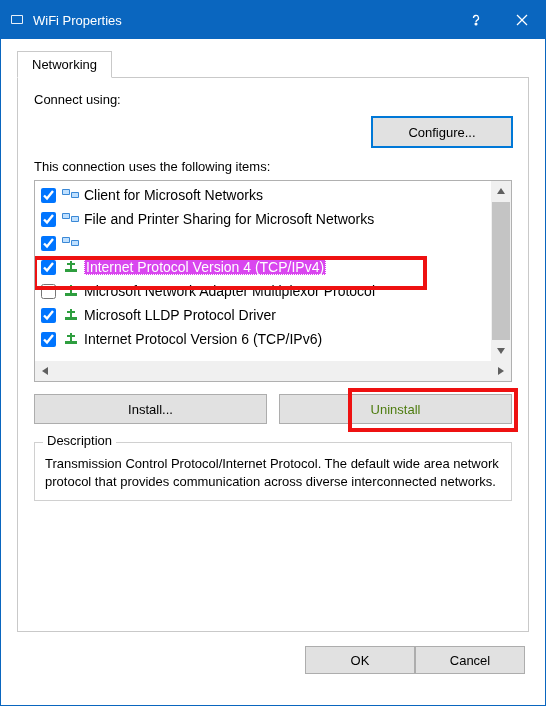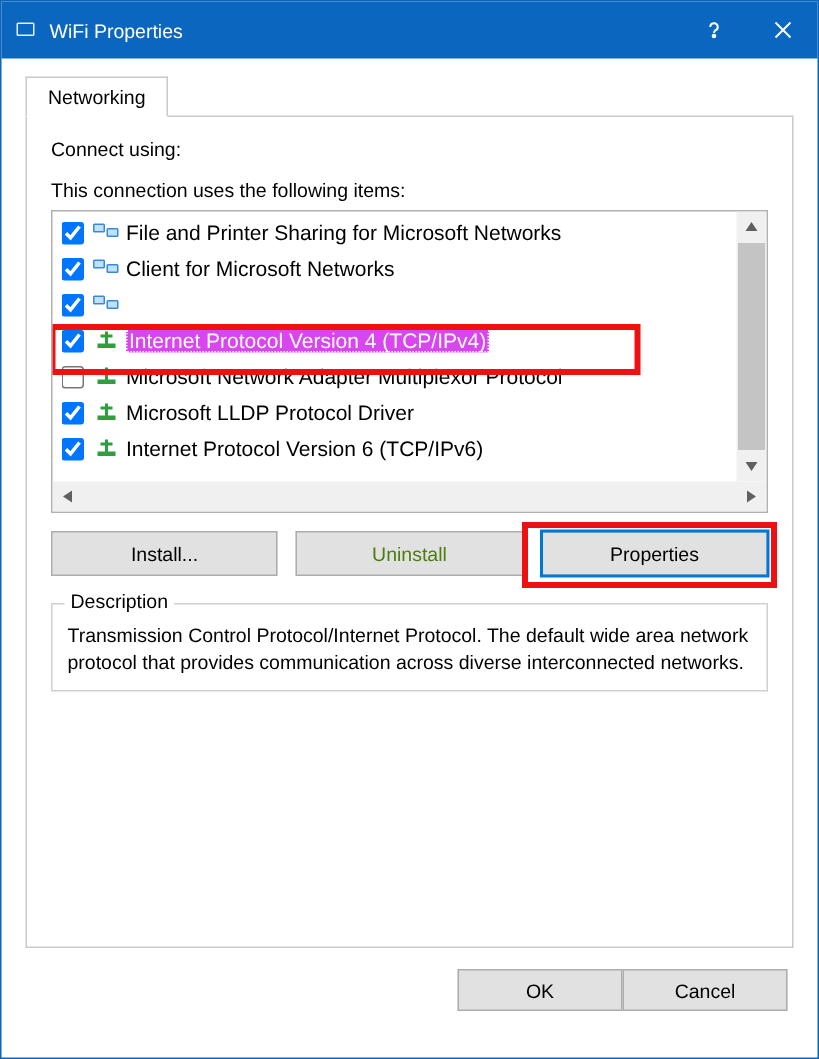--- a/index.html
+++ b/index.html
@@ -260,49 +260,52 @@
 
     <div class="tab-row">
       <div class="tab">Networking</div>
     </div>
 
     <div class="tab-panel">
 
       <div class="label">Connect using:</div>
 
 
+      <div class="row-right">
+        <button class="btn btn-focus">Configure...</button>
+      </div>
 
       <div class="label" style="margin-top:12px">This connection uses the following items:</div>
 
       <div class="items-frame relpos">
         <div class="items-scroll">
           <div class="items-list" id="items-list">
               <div class="item-row">
                 <input type="checkbox" checked="" style="">
                 <span class="item-icon">
                   <svg width="18" height="16" viewBox="0 0 18 16">
                     <rect x="0" y="2" width="8" height="6" rx="1" fill="#3a88d6"></rect>
                     <rect x="1" y="3" width="6" height="4" fill="#bfe0ff"></rect>
                     <rect x="9" y="5" width="8" height="6" rx="1" fill="#3a88d6"></rect>
                     <rect x="10" y="6" width="6" height="4" fill="#bfe0ff"></rect>
                   </svg>
                 </span>
-                <span class="item-label">File and Printer Sharing for Microsoft Networks</span>
+                <span class="item-label">Client for Microsoft Networks</span>
               </div>
               <div class="item-row">
                 <input type="checkbox" checked="" style="">
                 <span class="item-icon">
                   <svg width="18" height="16" viewBox="0 0 18 16">
                     <rect x="0" y="2" width="8" height="6" rx="1" fill="#3a88d6"></rect>
                     <rect x="1" y="3" width="6" height="4" fill="#bfe0ff"></rect>
                     <rect x="9" y="5" width="8" height="6" rx="1" fill="#3a88d6"></rect>
                     <rect x="10" y="6" width="6" height="4" fill="#bfe0ff"></rect>
                   </svg>
                 </span>
-                <span class="item-label">Client for Microsoft Networks</span>
+                <span class="item-label">File and Printer Sharing for Microsoft Networks</span>
               </div>
               <div class="item-row">
                 <input type="checkbox" checked="" style="">
                 <span class="item-icon">
                   <svg width="18" height="16" viewBox="0 0 18 16">
                     <rect x="0" y="2" width="8" height="6" rx="1" fill="#3a88d6"></rect>
                     <rect x="1" y="3" width="6" height="4" fill="#bfe0ff"></rect>
                     <rect x="9" y="5" width="8" height="6" rx="1" fill="#3a88d6"></rect>
                     <rect x="10" y="6" width="6" height="4" fill="#bfe0ff"></rect>
                   </svg>
@@ -379,21 +382,20 @@
                 <path d="M8 5 L2 1 L2 9 Z" fill="#606060"></path>
               </svg>
           </div>
         </div>
         <div class="red-highlight hl-ipv4"></div>
       </div>
 
       <div class="btn-row3 relpos">
         <button class="btn">Install...</button>
         <button class="btn btn-disabled">Uninstall</button>
-        <button class="btn btn-focus">Properties</button>
         <div class="red-highlight hl-props"></div>
       </div>
 
       <div class="groupbox">
         <div class="legend">Description</div>
         <div class="desc">Transmission Control Protocol/Internet Protocol. The default wide area network protocol that provides communication across diverse interconnected networks.</div>
       </div>
 
     </div>
 

